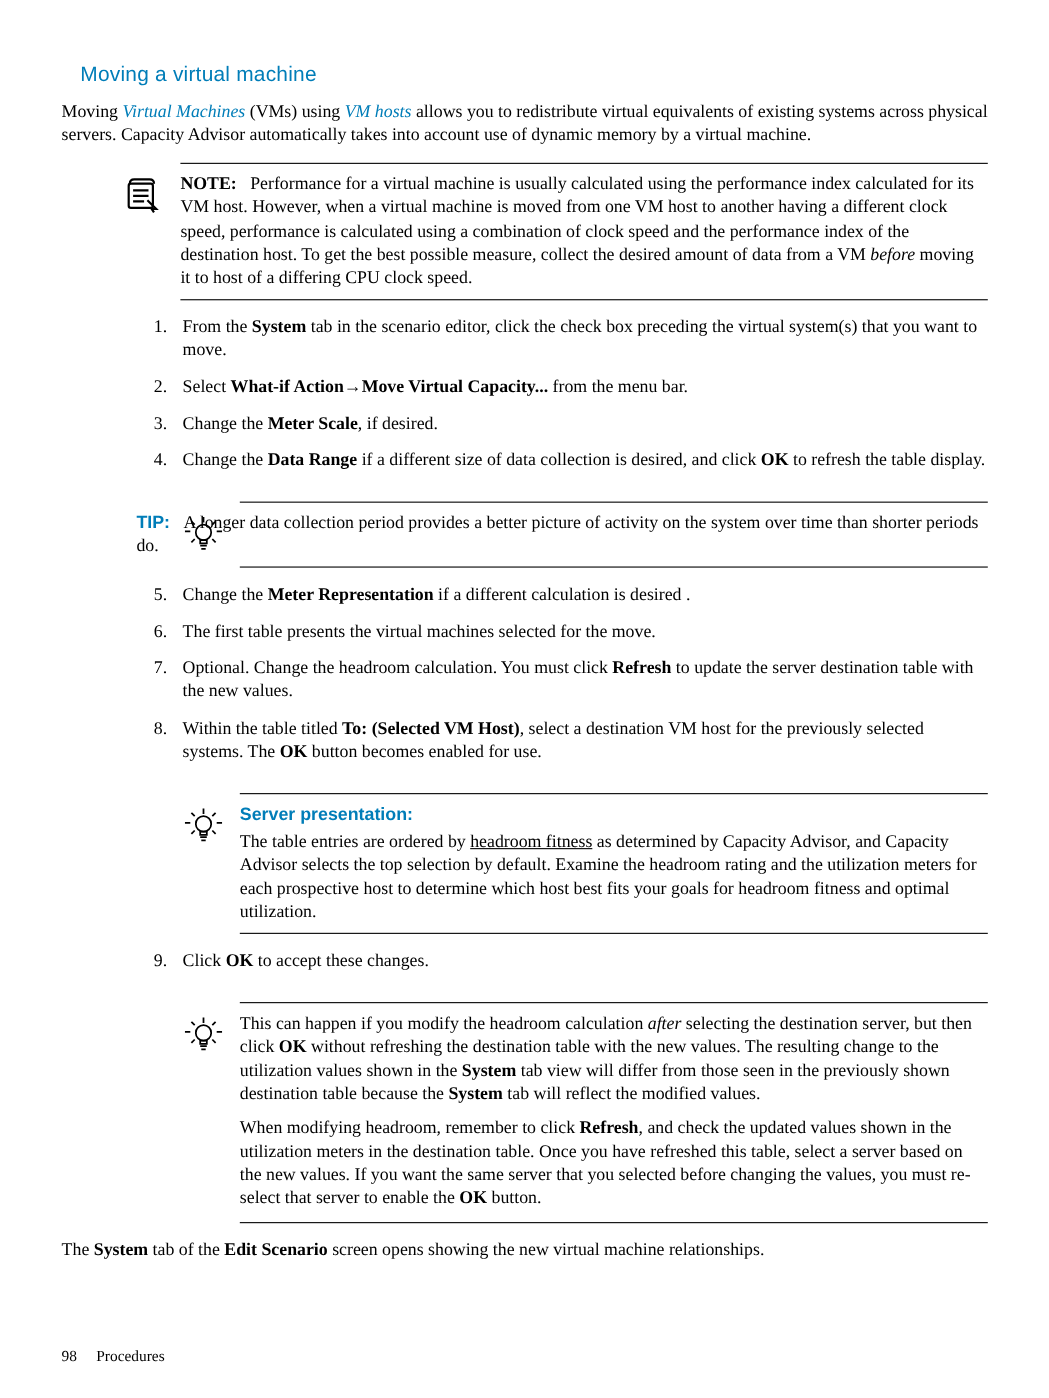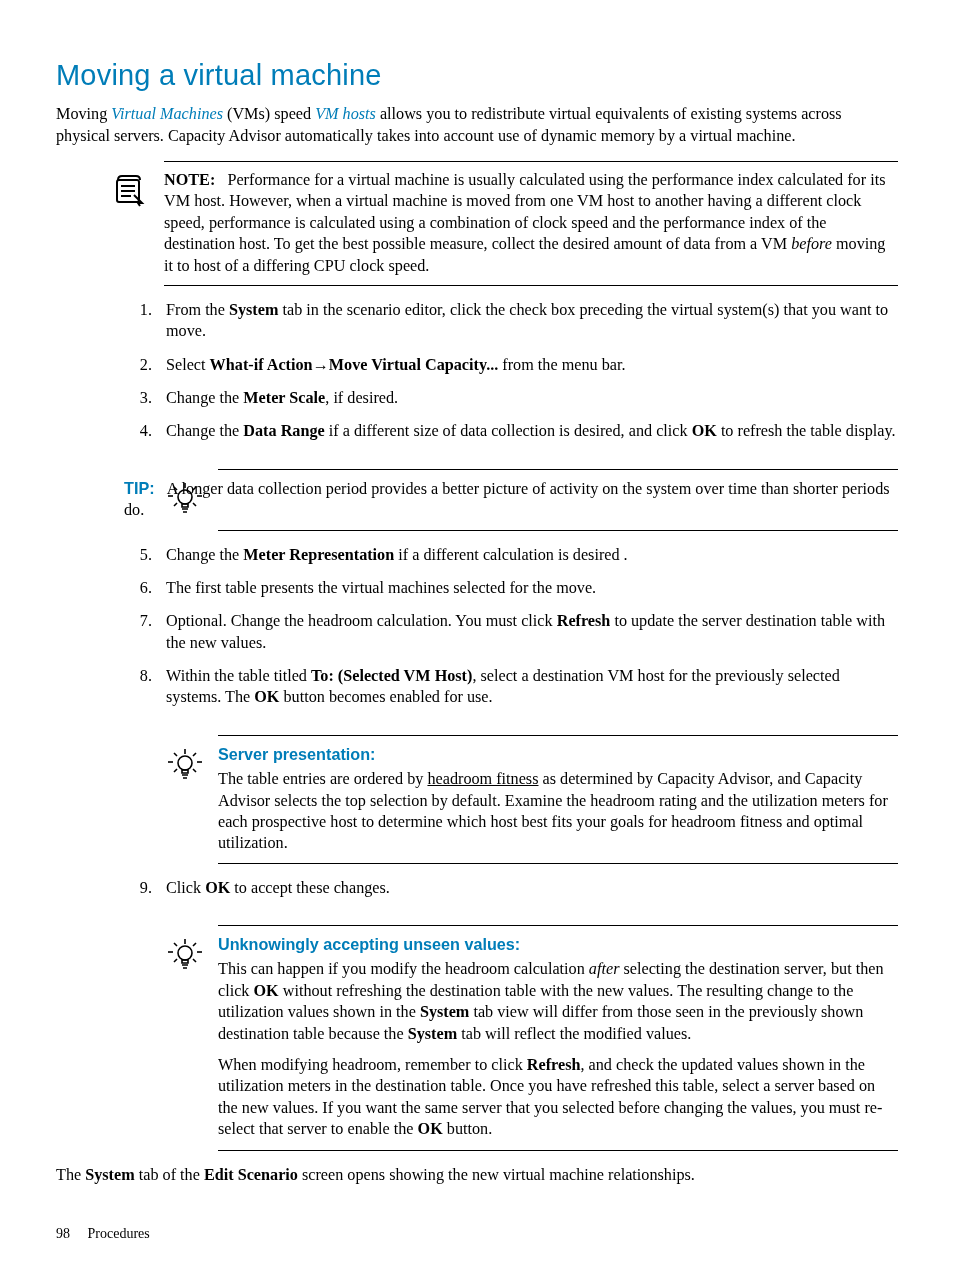--- a/index.html
+++ b/index.html
@@ -18,22 +18,22 @@
     line-height:1.32;
     position:relative;
   }
   .page{
     padding:56px 56px 30px 56px;
   }
   h1.section-title{
     font-family:"Segoe UI",Arial,Helvetica,sans-serif;
     font-weight:400;
     color:var(--teal);
-    font-size:29px;
-    margin:0 0 10px 0;
+    font-size:19px;
+    margin:0 0 10px 17px;
     letter-spacing:.2px;
   }
   .body-indent{margin-left:72px}
   a.glossary{color:var(--link);font-style:italic;text-decoration:none}
   .underlined-term{text-decoration:underline}
   p{margin:0}
   .para{margin:0 0 10px 0}
   .callout{
     margin:14px 0 14px 0;
     position:relative;
@@ -80,21 +80,21 @@
   .icon svg{display:block}
 </style>
 </head>
 <body>
 
 <div class="page">
 
   <h1 class="section-title">Moving a virtual machine</h1>
 
   <p class="para body-indent">
-    <span>Moving </span><a class="glossary" href="#">Virtual Machines</a><span> (VMs) speed </span><a class="glossary" href="#">VM hosts</a><span> allows you to redistribute virtual equivalents of existing systems across physical servers. Capacity Advisor automatically takes into account use of dynamic memory by a virtual machine.</span>
+    <span>Moving </span><a class="glossary" href="#">Virtual Machines</a><span> (VMs) using </span><a class="glossary" href="#">VM hosts</a><span> allows you to redistribute virtual equivalents of existing systems across physical servers. Capacity Advisor automatically takes into account use of dynamic memory by a virtual machine.</span>
   </p>
 
   <div class="callout note">
     <div class="rule top"></div>
     <div class="icon">
       <svg width="34" height="34" viewBox="0 0 34 34">
         <rect x="5" y="7" width="22" height="22" rx="2" fill="#fff" stroke="#000" stroke-width="2"></rect>
         <line x1="9" y1="13" x2="23" y2="13" stroke="#000" stroke-width="2"></line>
         <line x1="9" y1="18" x2="23" y2="18" stroke="#000" stroke-width="2"></line>
         <line x1="9" y1="23" x2="19" y2="23" stroke="#000" stroke-width="2"></line>
@@ -214,21 +214,20 @@
           <line x1="5" y1="15" x2="0" y2="15"></line>
             <line x1="29" y1="15" x2="34" y2="15"></line>
           <line x1="6" y1="6" x2="9" y2="9"></line>
             <line x1="25" y1="9" x2="28" y2="6"></line>
           <line x1="6" y1="25" x2="9" y2="22"></line>
             <line x1="25" y1="22" x2="28" y2="25"></line>
         </g>
       </svg>
     </div>
     <div class="content" style="margin-left:162px">
-      <div class="label" style="margin-bottom:4px">Unknowingly accepting unseen values:</div>
       <p class="para">
         <span>This can happen if you modify the headroom calculation </span><i>after</i><span> selecting the destination server, but then click </span><b>OK</b><span> without refreshing the destination table with the new values. The resulting change to the utilization values shown in the </span><b>System</b><span> tab view will differ from those seen in the previously shown destination table because the </span><b>System</b><span> tab will reflect the modified values.</span>
       </p>
       <p class="para" style="margin-top:10px">
         <span>When modifying headroom, remember to click </span><b>Refresh</b><span>, and check the updated values shown in the utilization meters in the destination table. Once you have refreshed this table, select a server based on the new values. If you want the same server that you selected before changing the values, you must re-select that server to enable the </span><b>OK</b><span> button.</span>
       </p>
     </div>
     <div class="rule bottom" style="margin-left:162px"></div>
   </div>
 

